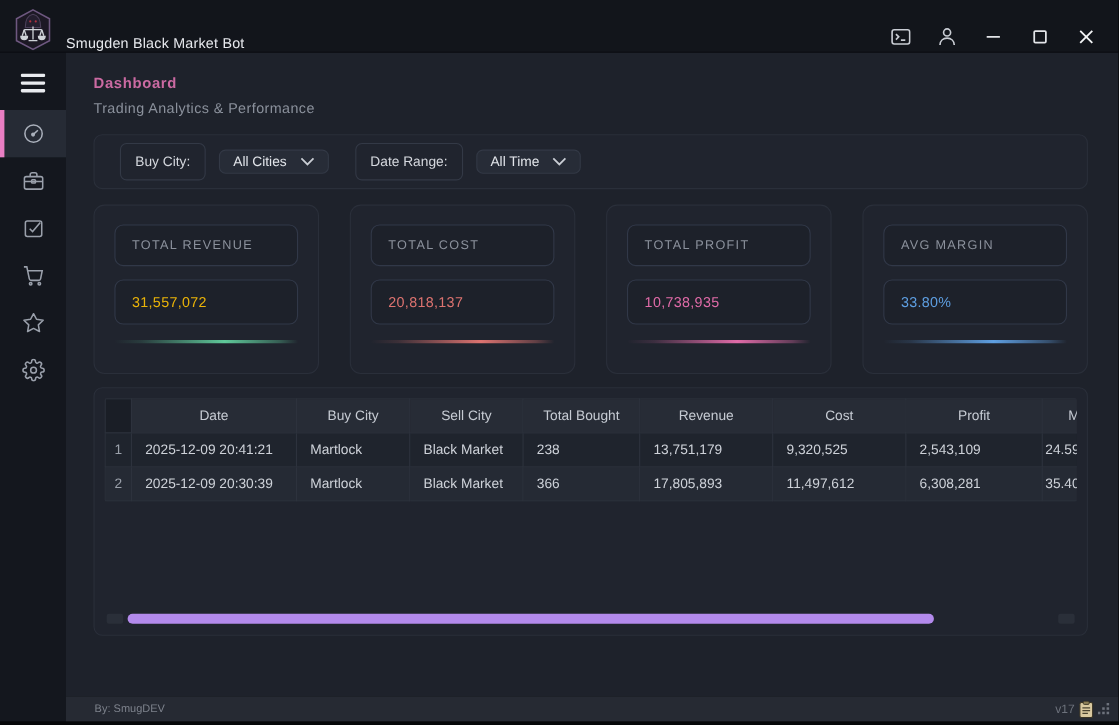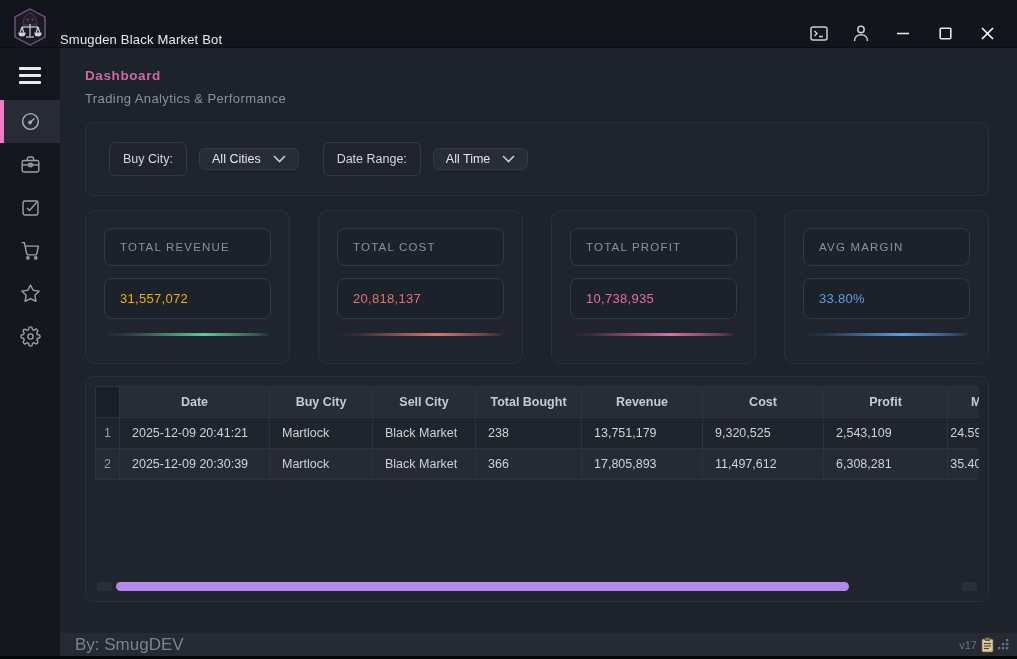--- a/index.html
+++ b/index.html
@@ -27,54 +27,54 @@
 
   .rightcol { flex:1; display:flex; flex-direction:column; min-width:0; }
   .main { flex:1; background:#1e222b; padding:20px 28px 0 25px; overflow:hidden; }
 
   .page-title { color:#cb6aa2; font-size:13.5px; font-weight:bold; letter-spacing:.6px; }
   .page-subtitle { color:#8b919c; font-size:13px; margin-top:8px; letter-spacing:.4px; }
 
   .panel { background:#20242e; border:1px solid #2a2f3a; border-radius:8px; }
 
   
-  .filterbar { margin-top:16px; height:74px; display:flex; align-items:center; gap:12px; padding:0 23px;text-align:center; }
+  .filterbar { margin-top:16px; height:50px; display:flex; align-items:center; gap:12px; padding:0 23px;text-align:center; }
   .chip { border:1px solid #333946; border-radius:6px; padding:9px 13px; color:#d4d7dd; font-size:12.5px; background:transparent; }
   .select { background:#272c37; border:1px solid #333946; border-radius:6px; padding:3px 12px; color:#e2e5ea; font-size:12.5px; display:flex; align-items:center; gap:12px; cursor:default; }
   .select svg { display:block; }
 
   
   .cards { margin-top:14px; display:grid; grid-template-columns:repeat(4,1fr); gap:28px; }
   .card { height:154px; padding:17px 18px 0 18px; border-radius:10px; }
   .stat-box { border:1px solid #313848; border-radius:8px; padding:12px 15px; background:rgba(0,0,0,0.07); }
   .stat-label { color:#8b919c; font-size:11.5px; letter-spacing:1.2px; }
   .stat-box.value-box { margin-top:12px; }
   .stat-value { font-size:13px; letter-spacing:.3px; }
   .stat-line { height:3px; border-radius:2px; margin-top:14px; }
 
   
   .table-panel { margin-top:12px; height:226px; padding:9px 9px 6px 9px; display:flex; flex-direction:column; }
   .table-clip { overflow:hidden; border-radius:2px; }
   table { border-collapse:collapse; table-layout:fixed; width:892px; font-size:12.5px; color:#ced2d9; }
   th, td { border:1px solid #2d323d; height:31px; overflow:hidden; white-space:nowrap; }
-  th { background:#272c36; color:#c6cbd3; font-weight:bold; text-align:center; padding:0 8px;margin-left:20px; }
+  th { background:#272c36; color:#c6cbd3; font-weight:normal; text-align:center; padding:0 8px;margin-left:20px; }
   td { padding:0 0 0 12px; text-align:left; }
   tr.row-a td { background:#1f242d; }
   tr.row-b td { background:#252a34; }
   td.rownum, th.rownum { background:#1a1e26; color:#9aa0aa; text-align:center; padding:0; }
   th.clip-col, td.clip-col { text-align:right; padding:0 6px 0 0; border-right:none; }
 
   .hscroll { margin-top:auto; height:10px; display:flex; align-items:center; gap:4px; padding:0 2px; margin-bottom:4px; }
   .hs-btn { width:15px; height:9px; background:#2a2f39; border-radius:2px; flex:none; }
   .hs-track { flex:1; height:9px; position:relative; }
   .hs-thumb { position:absolute; left:0; top:0; height:9px; width:87%; background:#b38aec; border-radius:5px; }
 
   
   .footer { height:23px; background:#262a33; display:flex; align-items:center; padding:0 8px 0 15px; flex:none; }
-  .footer-credit { color:#7d828c; font-size:17px; }
+  .footer-credit { color:#7d828c; font-size:10px;margin-left:11px; }
   .footer-right { margin-left:auto; display:flex; align-items:center; gap:4px; }
   .footer-version { color:#6d727c; font-size:11px; }
   .grip { display:block; }
   .bottom-strip { height:3px; background:#060709; flex:none; }
 </style>
 </head>
 <body>
 
 <div class="window">
 

